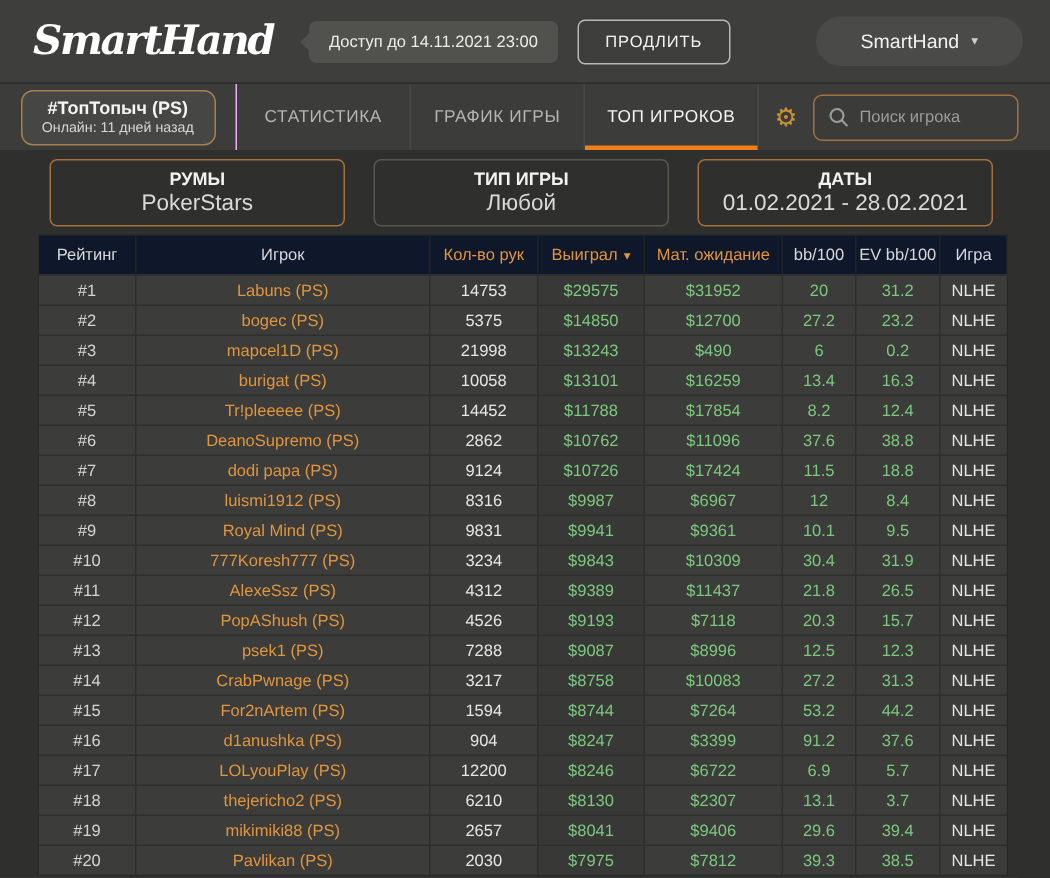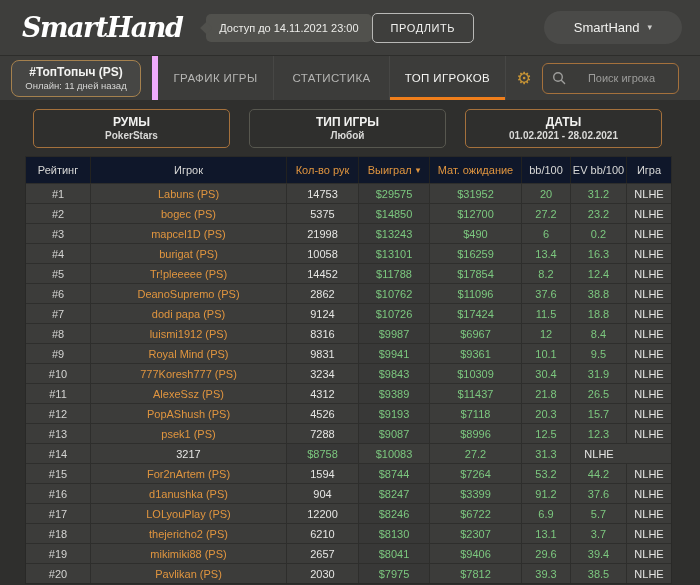--- a/index.html
+++ b/index.html
@@ -19,33 +19,33 @@
   }
   .access-badge {
     position:relative; background:#51514d; color:#ecece9; font-size:11px;
     padding:8px 13px; border-radius:5px; margin-left:8px; white-space:nowrap;
   }
   .access-badge::before {
     content:""; position:absolute; left:-4px; top:50%; width:9px; height:9px;
     background:#51514d; transform:translateY(-50%) rotate(45deg);
   }
   .renew-btn {
-    background:transparent; border:1px solid #b8b8b6; color:#f2f2f0;
+    margin-left:13px; background:transparent; border:1px solid #b8b8b6; color:#f2f2f0;
     font-size:11px; letter-spacing:.6px; padding:8px 18px; border-radius:5px; cursor:pointer;
     font-family:inherit;
   }
   .account-pill {
     margin-left:auto; background:#4a4a48; border-radius:17px; padding:9px 30px;
     color:#f2f2f0; font-size:13px; display:flex; align-items:center; gap:8px; cursor:pointer;
   }
   .chev { font-size:9px; color:#cfcfcd; line-height:1; }
 
   
   .navbar { height:45px; background:#3c3c3a; border-top:1px solid #2d2d2b; display:flex; align-items:stretch; }
-  .nav-section { display:flex; align-items:center; justify-content:center; border-right:6px solid #f0abfc; }
+  .nav-section { display:flex; align-items:center; justify-content:center; border-right:1px solid #f0abfc; }
   .profile-section { width:158px; }
   .profile-box {
     width:130px; background:#464644; border:1px solid #a5814e; border-radius:8px;
     text-align:center; padding:4px 2px 5px; cursor:pointer;
   }
   .profile-title { font-size:12px; font-weight:bold; color:#f4f4f2; white-space:nowrap; }
   .profile-sub { font-size:9.5px; color:#d6d6d4; margin-top:1px; white-space:nowrap; }
   .nav-tabs { display:flex; align-items:stretch; }
   .nav-tab {
     position:relative; display:flex; align-items:center; justify-content:center;
@@ -55,33 +55,33 @@
   .nav-tab.active { color:#f4f4f2; }
   .nav-tab.active::after {
     content:""; position:absolute; left:0; right:0; bottom:0; height:3px; background:#ef7e1b;
   }
   .gear-section { width:36px; border-right:none; cursor:pointer; }
   .gear-glyph { font-size:17px; color:#c79435; line-height:1; }
   .search-wrap { position:relative; display:flex; align-items:center; margin:0 18px 0 0; width:139px; }
   .search-wrap svg { position:absolute; left:10px; pointer-events:none; }
   .search-input {
     width:137px; height:31px; background:#3b3b39; border:1px solid #a5713c; border-radius:6px;
-    color:#e6e6e4; font-size:11px; padding:0 8px 0 30px; outline:none; font-family:inherit;text-align:center;
+    color:#e6e6e4; font-size:11px; padding:0 8px 0 30px; outline:none; font-family:inherit;
   }
   .search-input::placeholder { color:#9d9d9b; }
 
   
   .filters { height:56px; background:#2f2f2d; display:flex; align-items:center; gap:19px; padding:0 38px 0 33px; }
   .filter-box {
     flex:1; border:1px solid #57574f; border-radius:5px; text-align:center;
     padding:5px 4px 6px; cursor:pointer; background:transparent;
   }
   .filter-box.accent { border-color:#a5713c;text-align:center; }
   .filter-label { font-size:12px; font-weight:bold; color:#f2f2f0; white-space:nowrap; }
-  .filter-value { font-size:10px; color:#dadad8; margin-top:1px; white-space:nowrap;font-weight:bold; }
+  .filter-value { font-size:15px; color:#dadad8; margin-top:1px; white-space:nowrap; }
 
   
   .table { margin:0 28px 0 25px; border:1px solid #292927; background:#3c3c3a; }
   .t-row { display:grid; grid-template-columns:65px 196px 72px 71px 92px 49px 56px 44px; }
   .cell {
     display:flex; align-items:center; justify-content:center;
     border-right:1px solid #2e2e2c; font-size:11px; white-space:nowrap; overflow:hidden;
   }
   .cell:last-child { border-right:none; }
   .t-head { background:#0f172a; }
@@ -112,24 +112,24 @@
 
 <div class="navbar">
   <div class="nav-section profile-section">
     <div class="profile-box">
       <div class="profile-title">#ТопТопыч (PS)</div>
       <div class="profile-sub">Онлайн: 11 дней назад</div>
     </div>
   </div>
   <div class="nav-tabs">
       <div class="nav-tab">
+    <span>СТАТИСТИКА</span>
+  </div>
+      <div class="nav-tab">
     <span>ГРАФИК ИГРЫ</span>
-  </div>
-      <div class="nav-tab">
-    <span>СТАТИСТИКА</span>
   </div>
       <div class="nav-tab active">
     <span>ТОП ИГРОКОВ</span>
   </div>
     </div>
   <div class="nav-section gear-section">
     <span class="gear-glyph">⚙</span>
   </div>
   <div class="search-wrap">
     <svg width="14" height="14" viewBox="0 0 14 14">
@@ -318,20 +318,21 @@
     <div class="cell c-player">psek1 (PS)</div>
     <div class="cell c-hands">7288</div>
     <div class="cell c-won">$9087</div>
     <div class="cell c-expected">$8996</div>
     <div class="cell c-bb">12.5</div>
     <div class="cell c-evbb">12.3</div>
     <div class="cell c-game">NLHE</div>
   </div>
       <div class="t-row">
     <div class="cell c-rank">#14</div>
+    <div class="cell c-player">CrabPwnage (PS)</div>
     <div class="cell c-hands">3217</div>
     <div class="cell c-won">$8758</div>
     <div class="cell c-expected">$10083</div>
     <div class="cell c-bb">27.2</div>
     <div class="cell c-evbb">31.3</div>
     <div class="cell c-game">NLHE</div>
   </div>
       <div class="t-row">
     <div class="cell c-rank">#15</div>
     <div class="cell c-player">For2nArtem (PS)</div>

